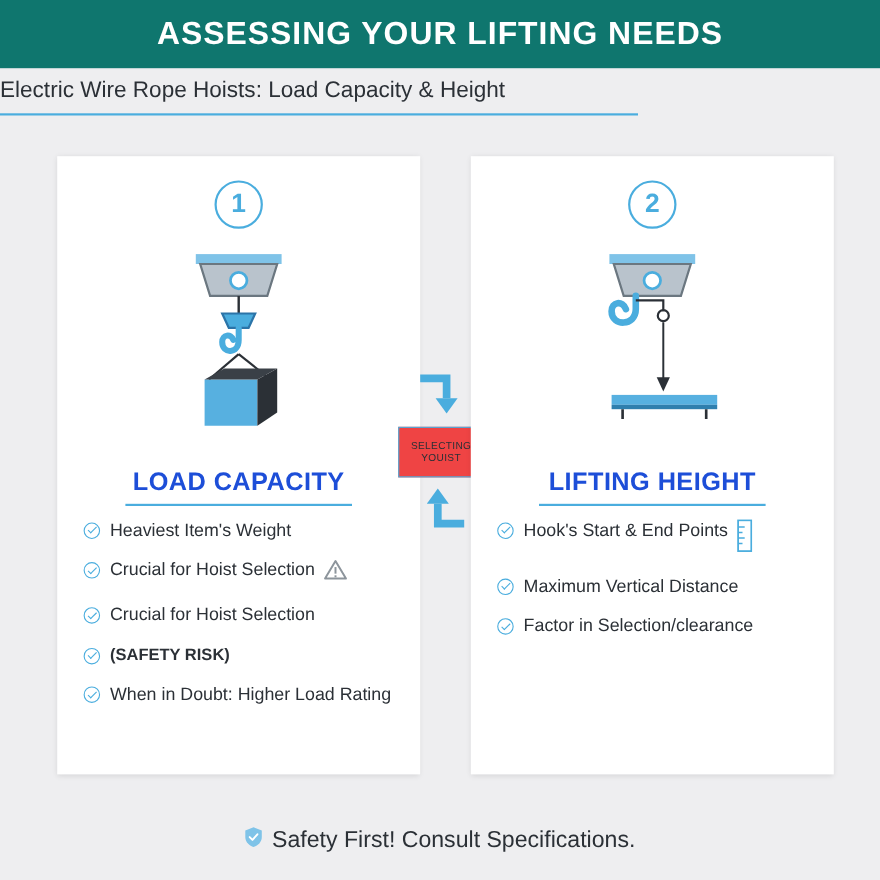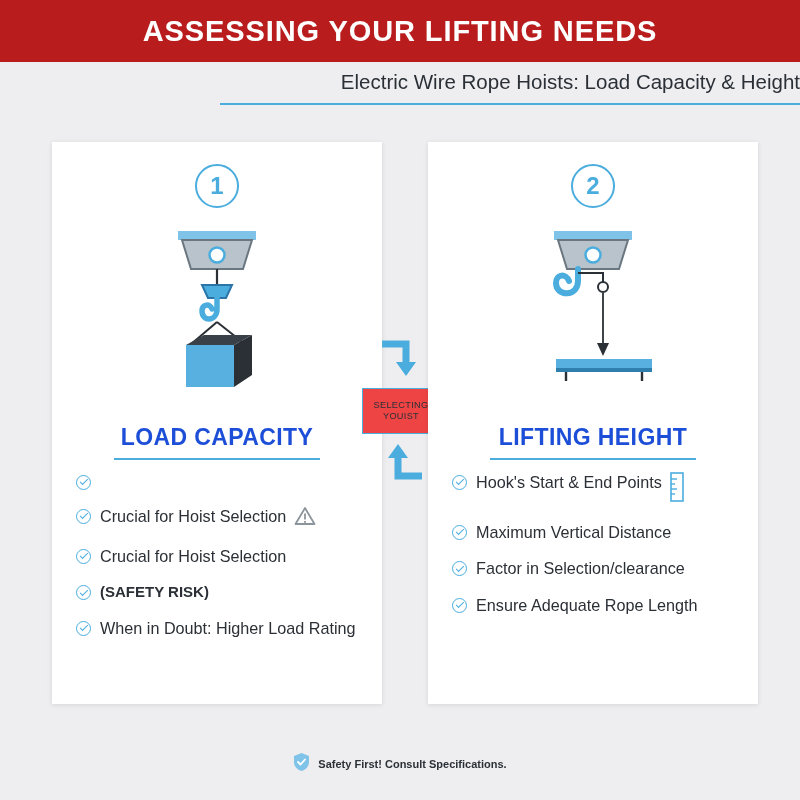--- a/index.html
+++ b/index.html
@@ -21,21 +21,21 @@
     background: #eeeef0;
   }
 
   
   .header {
     position: absolute;
     top: 0;
     left: 0;
     width: 800px;
     height: 62px;
-    background: #b91c1c;
+    background: #0f766e;
     display: flex;
     align-items: center;
     justify-content: center;
   }
   .header-title {
     color: #ffffff;
     font-size: 29px;
     font-weight: bold;
     letter-spacing: 0.9px;
     text-transform: uppercase;
@@ -43,21 +43,21 @@
     font-family: "Liberation Sans", sans-serif;
   }
   .subtitle-wrap {
     position: absolute;
     top: 62px;
     left: 0;
     width: 800px;
     height: 46px;
     display: flex;
     flex-direction: column;
-    align-items: flex-end;
+    align-items: flex-start;
     justify-content: flex-start;
   }
   .subtitle {
     margin-top: 8px;
     color: #2b3036;
     font-size: 20.5px;
     font-weight: normal;
     text-align: center;
   }
   .subtitle-rule {
@@ -222,22 +222,22 @@
     position: absolute;
     left: 0;
     bottom: 24px;
     width: 800px;
     display: flex;
     align-items: center;
     justify-content: center;
     gap: 8px;
   }
   .footer-text {
-    font-size: 11px;
-    font-weight: bold;
+    font-size: 21px;
+    font-weight: normal;
     color: #2b3036;
   }
 </style>
 </head>
 <body>
 
 <div class="page">
 
   <div class="header">
     <div class="header-title">ASSESSING YOUR LIFTING NEEDS</div>
@@ -272,20 +272,21 @@
         <path d="M44 122 L62 112 L110 112 L92 122 Z" fill="#3a4047"></path>
       </svg>
     </div>
 
     <div class="card-title">LOAD CAPACITY</div>
     <div class="title-rule"></div>
 
     <div class="bullets">
       <div class="bullet">
         <span class="check"></span>
+        <span class="bullet-text">Heaviest Item's Weight</span>
       </div>
       <div class="bullet">
         <span class="check"></span>
         <span class="bullet-text">Crucial for Hoist Selection</span>
         <span class="inline-icon">
           <svg width="22" height="20" viewBox="0 0 22 20" xmlns="http://www.w3.org/2000/svg">
             <path d="M11 2 L20.5 18 L1.5 18 Z" fill="none" stroke="#8d959c" stroke-width="1.8" stroke-linejoin="round"></path>
             <rect x="10.1" y="7.5" width="1.8" height="6" fill="#8d959c"></rect>
             <rect x="10.1" y="15" width="1.8" height="1.8" fill="#8d959c"></rect>
           </svg>
@@ -370,24 +371,20 @@
         </span>
       </div>
       <div class="bullet">
         <span class="check"></span>
         <span class="bullet-text">Maximum Vertical Distance</span>
       </div>
       <div class="bullet">
         <span class="check"></span>
         <span class="bullet-text">Factor in Selection/clearance</span>
       </div>
-      <div class="bullet">
-        <span class="check"></span>
-        <span class="bullet-text">Ensure Adequate Rope Length</span>
-      </div>
     </div>
   </div>
 
   <div class="footer">
     <span>
       <svg width="17" height="20" viewBox="0 0 17 20" xmlns="http://www.w3.org/2000/svg">
         <path d="M8.5 1 L16 4 V10 C16 15, 12 18, 8.5 19 C5 18, 1 15, 1 10 V4 Z" fill="#7fc3e8"></path>
         <path d="M5 10 L7.5 12.5 L12 7.5" fill="none" stroke="#ffffff" stroke-width="1.8" stroke-linecap="round" stroke-linejoin="round"></path>
       </svg>
     </span>

